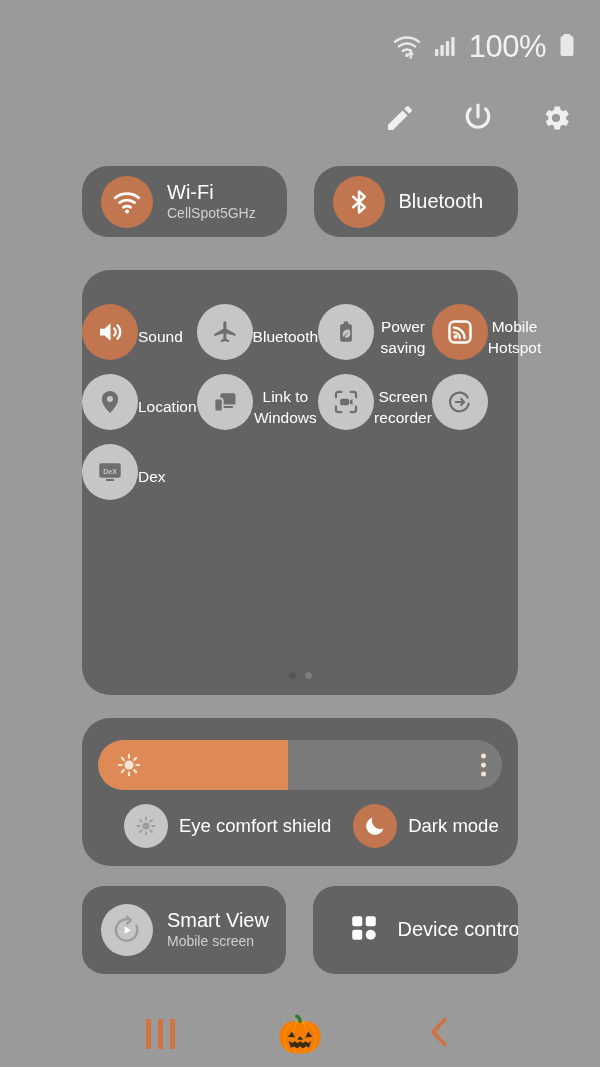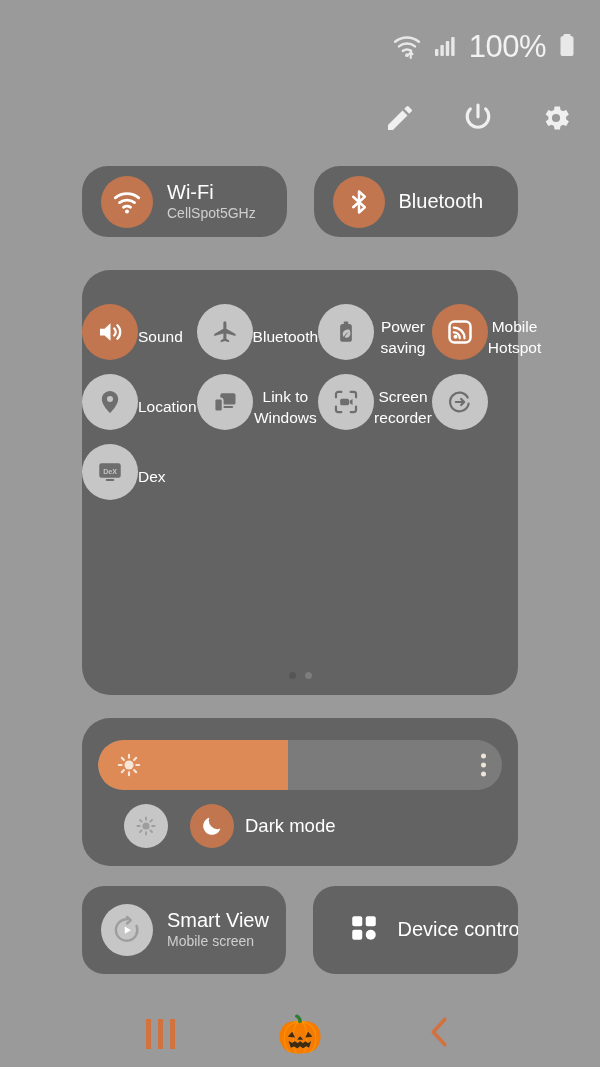--- a/index.html
+++ b/index.html
@@ -368,20 +368,21 @@
     </div>
 
     <div class="moderow">
       <div class="mode-item eye">
         <div class="circ off circ-44">
           <svg width="24" height="24" viewBox="0 0 24 24" fill="none">
             <circle cx="12" cy="12" r="3.6" fill="#9d9d9d"></circle>
             <path d="M12 3.4v2.4M12 18.2v2.4M3.4 12h2.4M18.2 12h2.4M6 6l1.7 1.7M16.3 16.3L18 18M18 6l-1.7 1.7M7.7 16.3L6 18" stroke="#9d9d9d" stroke-width="1.8" stroke-linecap="round"></path>
           </svg>
         </div>
+        <span class="mode-label">Eye comfort shield</span>
       </div>
 
       <div class="mode-item dark">
         <div class="circ on circ-44">
           <svg width="24" height="24" viewBox="0 0 24 24">
             <path d="M20.4 14.6A8.6 8.6 0 0 1 9.4 3.6a8.8 8.8 0 1 0 11 11z" fill="#ffffff"></path>
           </svg>
         </div>
         <span class="mode-label">Dark mode</span>
       </div>

